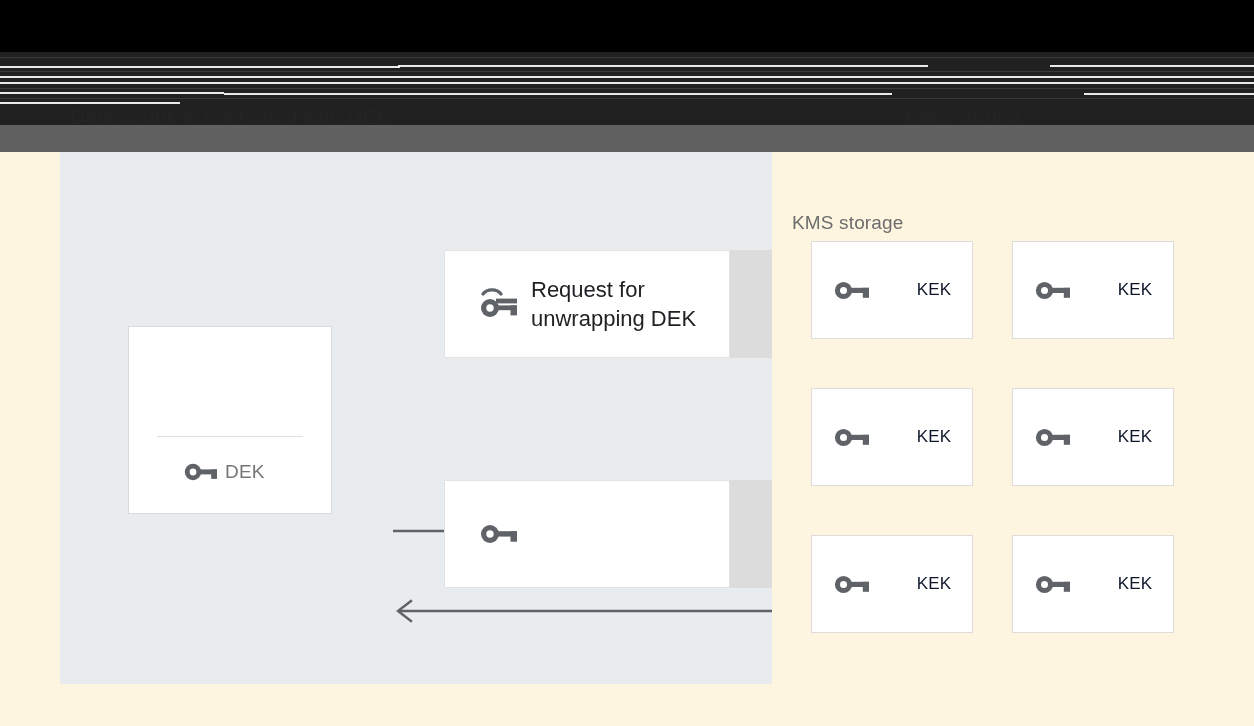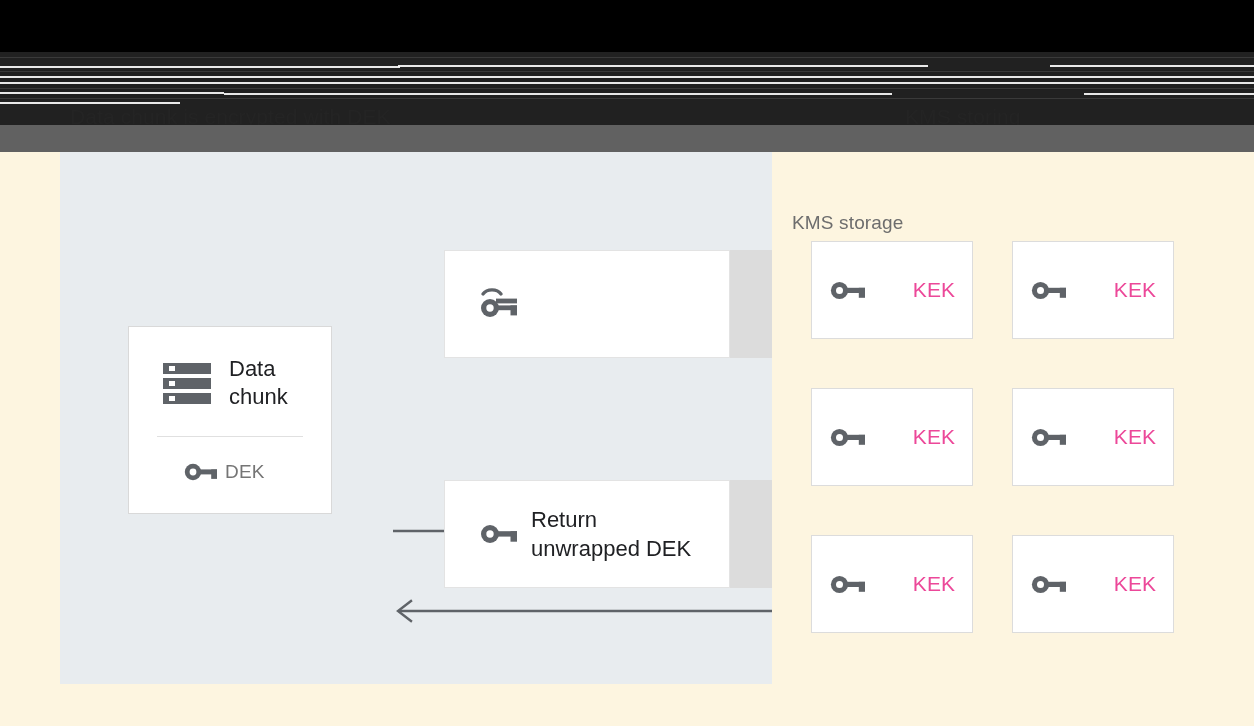--- a/index.html
+++ b/index.html
@@ -110,22 +110,22 @@
   }
   .kek-box {
     background: #ffffff;
     border: 1px solid #dcdcdc;
     display: flex;
     align-items: center;
     justify-content: center;
     gap: 12px;
   }
   .kek-label {
-    color: #ec4899;
-    font-size: 21px;
+    color: #0f172a;
+    font-size: 17px;
     letter-spacing: 0.1px;
     margin-left: 36px;
   }
 
   
   #data-chunk-card {
     position: absolute;
     left: 128px; top: 326px;
     width: 204px; height: 188px;
     background: #ffffff;
@@ -259,50 +259,36 @@
   <span class="icon">
     <svg width="38" height="34" viewBox="0 0 38 34" aria-hidden="true">
       <path d="M4 7 C8 1.5, 18 1.5, 22 7" stroke="#5f6368" stroke-width="3.4" fill="none" stroke-linecap="round"></path>
       <circle cx="11" cy="21" r="9" fill="#5f6368"></circle>
       <circle cx="11" cy="21" r="3.7" fill="#ffffff"></circle>
       <rect x="17" y="11.6" width="21" height="4.8" fill="#5f6368"></rect>
       <rect x="17" y="18.4" width="21" height="4.8" fill="#5f6368"></rect>
       <rect x="31.5" y="18.4" width="6.5" height="10" fill="#5f6368"></rect>
     </svg>
   </span>
+  <span class="msg-label">Request for
+unwrapping DEK</span>
 </div>
 
 <div class="msg-card" id="msg-card-return">
   <span class="icon">
     <svg width="38" height="26" viewBox="0 0 38 26" aria-hidden="true">
       <circle cx="11" cy="13" r="9" fill="#5f6368"></circle>
       <circle cx="11" cy="13" r="3.7" fill="#ffffff"></circle>
       <rect x="17" y="10.2" width="21" height="5.4" fill="#5f6368"></rect>
       <rect x="31.5" y="10.2" width="6.5" height="10.5" fill="#5f6368"></rect>
     </svg>
   </span>
-  <span class="msg-label">Return
-unwrapped DEK</span>
 </div>
 
 <div id="data-chunk-card">
-  <div id="data-chunk-row">
-    <span class="icon">
-      <svg width="52" height="52" viewBox="0 0 52 52" aria-hidden="true">
-        <rect x="2" y="6" width="48" height="11" fill="#5f6368"></rect>
-        <rect x="8" y="9" width="6" height="5" fill="#ffffff"></rect>
-        <rect x="2" y="21" width="48" height="11" fill="#5f6368"></rect>
-        <rect x="8" y="24" width="6" height="5" fill="#ffffff"></rect>
-        <rect x="2" y="36" width="48" height="11" fill="#5f6368"></rect>
-        <rect x="8" y="39" width="6" height="5" fill="#ffffff"></rect>
-      </svg>
-    </span>
-    <span id="data-chunk-label">Data
-chunk</span>
-  </div>
 
   <div id="data-chunk-divider"></div>
 
   <div id="dek-row">
     <span class="icon">
       <svg width="34" height="24" viewBox="0 0 34 24" aria-hidden="true">
         <circle cx="10" cy="12" r="8.2" fill="#5f6368"></circle>
         <circle cx="10" cy="12" r="3.4" fill="#ffffff"></circle>
         <rect x="15" y="9.4" width="19" height="5" fill="#5f6368"></rect>
         <rect x="28.2" y="9.4" width="5.8" height="9.5" fill="#5f6368"></rect>

